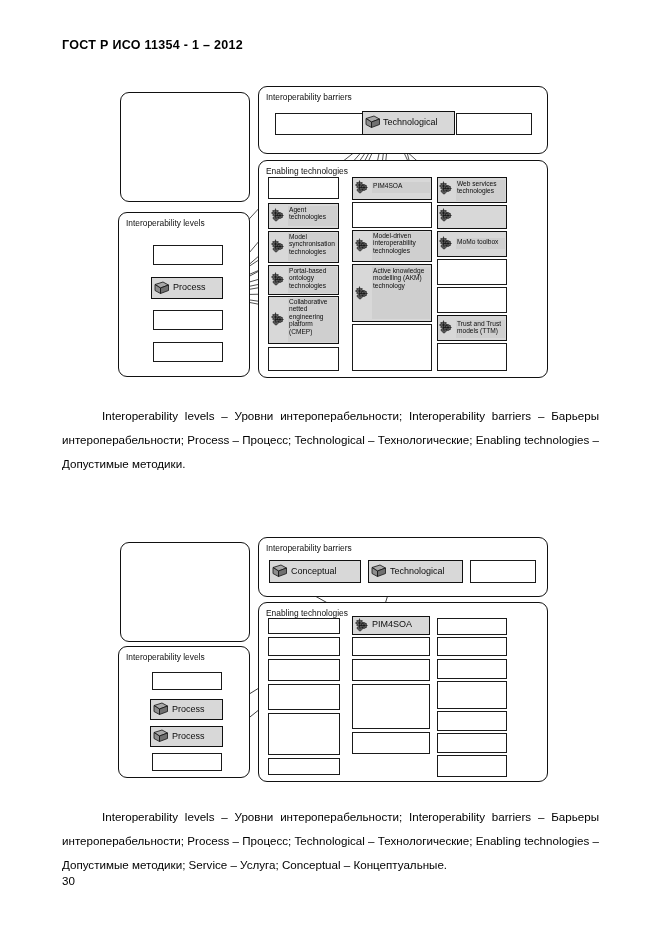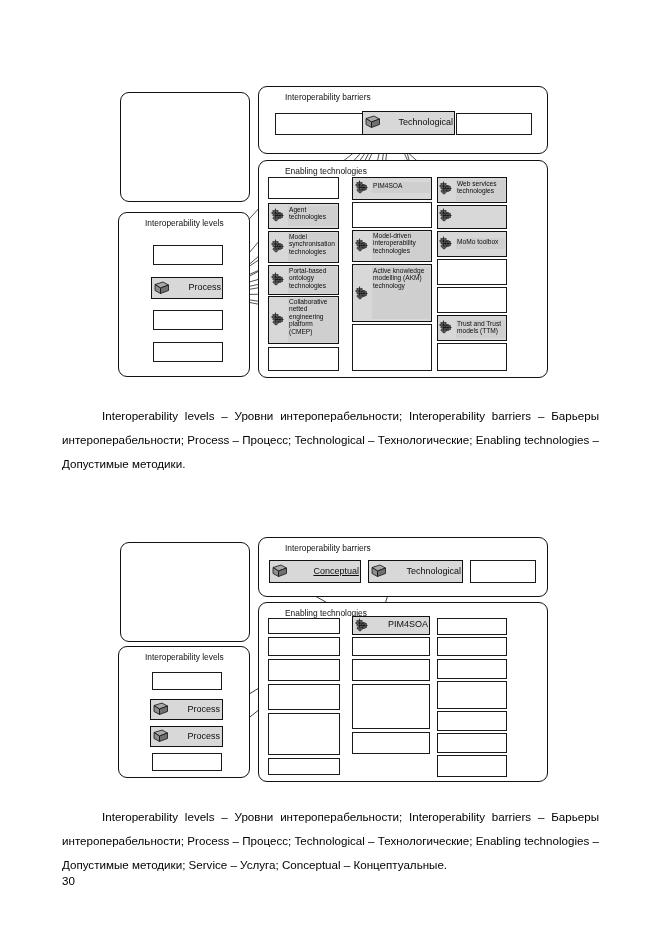--- a/index.html
+++ b/index.html
@@ -60,21 +60,20 @@
     border: 1.4px solid #111;
     border-radius: 9px;
     background: #fff;
     box-sizing: border-box;
   }
   .fig-label {
     position: absolute;
     font-size: 8.4px;
     white-space: nowrap;
     color: #111;
-    margin-left: 19px;
   }
   .cell {
     position: absolute;
     border: 1.3px solid #1a1a1a;
     background: #fff;
     box-sizing: border-box;
   }
   .cell.filled {
     background: #d8d8d8;
     border: 1.6px solid #111;
@@ -85,21 +84,20 @@
     line-height: 7.4px;
     color: #0c0c0c;
     background: #cfcfcf;
     padding: 0 1px;
     box-sizing: border-box;
     word-wrap: break-word;
     overflow: hidden;
   }
   .cell-text.plain {
     background: transparent;
-    text-align: right;
   }
   .cell-text.big {
     font-size: 9px;
     line-height: 11px;
   }
 
   
   .cube {
     position: absolute;
     width: 17px;
@@ -121,20 +119,21 @@
     width: 100%; height: 100%;
     overflow: visible;
     pointer-events: none;
   }
 </style>
 </head>
 <body>
 
 <div class="page">
 
+  <div class="doc-header">ГОСТ Р ИСО 11354 - 1 – 2012</div>
 
   <div class="figure" id="fig1" style="left:0; top:0; width:661px; height:400px;">
 
     <svg class="connector-layer" viewBox="0 0 661 400">
       <g stroke="#1a1a1a" stroke-width="0.75" fill="none">
 
         <line x1="370" y1="140" x2="300" y2="195"></line>
         <line x1="372" y1="140" x2="300" y2="222"></line>
         <line x1="374" y1="140" x2="300" y2="248"></line>
         <line x1="376" y1="140" x2="300" y2="280"></line>
@@ -527,21 +526,21 @@
     </div>
 
     <div class="cell filled" style="left:269px; top:560px; width:92px; height:23px;"></div>
     <div class="cube" style="left:271px; top:563px;">
       <svg viewBox="0 0 34 30">
         <polygon points="4,9 20,4 31,10 15,16" fill="#a8a8a8" stroke="#111" stroke-width="1.6"></polygon>
         <polygon points="4,9 15,16 15,27 4,21" fill="#8d8d8d" stroke="#111" stroke-width="1.6"></polygon>
         <polygon points="15,16 31,10 31,21 15,27" fill="#707070" stroke="#111" stroke-width="1.6"></polygon>
       </svg>
     </div>
-    <div class="cell-text plain big" style="left:290px; top:566px; width:70px;text-decoration:underline;">Conceptual</div>
+    <div class="cell-text plain big" style="left:290px; top:566px; width:70px;">Conceptual</div>
 
     <div class="cell filled" style="left:368px; top:560px; width:95px; height:23px;"></div>
     <div class="cube" style="left:370px; top:563px;">
       <svg viewBox="0 0 34 30">
         <polygon points="4,9 20,4 31,10 15,16" fill="#a8a8a8" stroke="#111" stroke-width="1.6"></polygon>
         <polygon points="4,9 15,16 15,27 4,21" fill="#8d8d8d" stroke="#111" stroke-width="1.6"></polygon>
         <polygon points="15,16 31,10 31,21 15,27" fill="#707070" stroke="#111" stroke-width="1.6"></polygon>
       </svg>
     </div>
     <div class="cell-text plain big" style="left:389px; top:566px; width:73px;">Technological</div>

